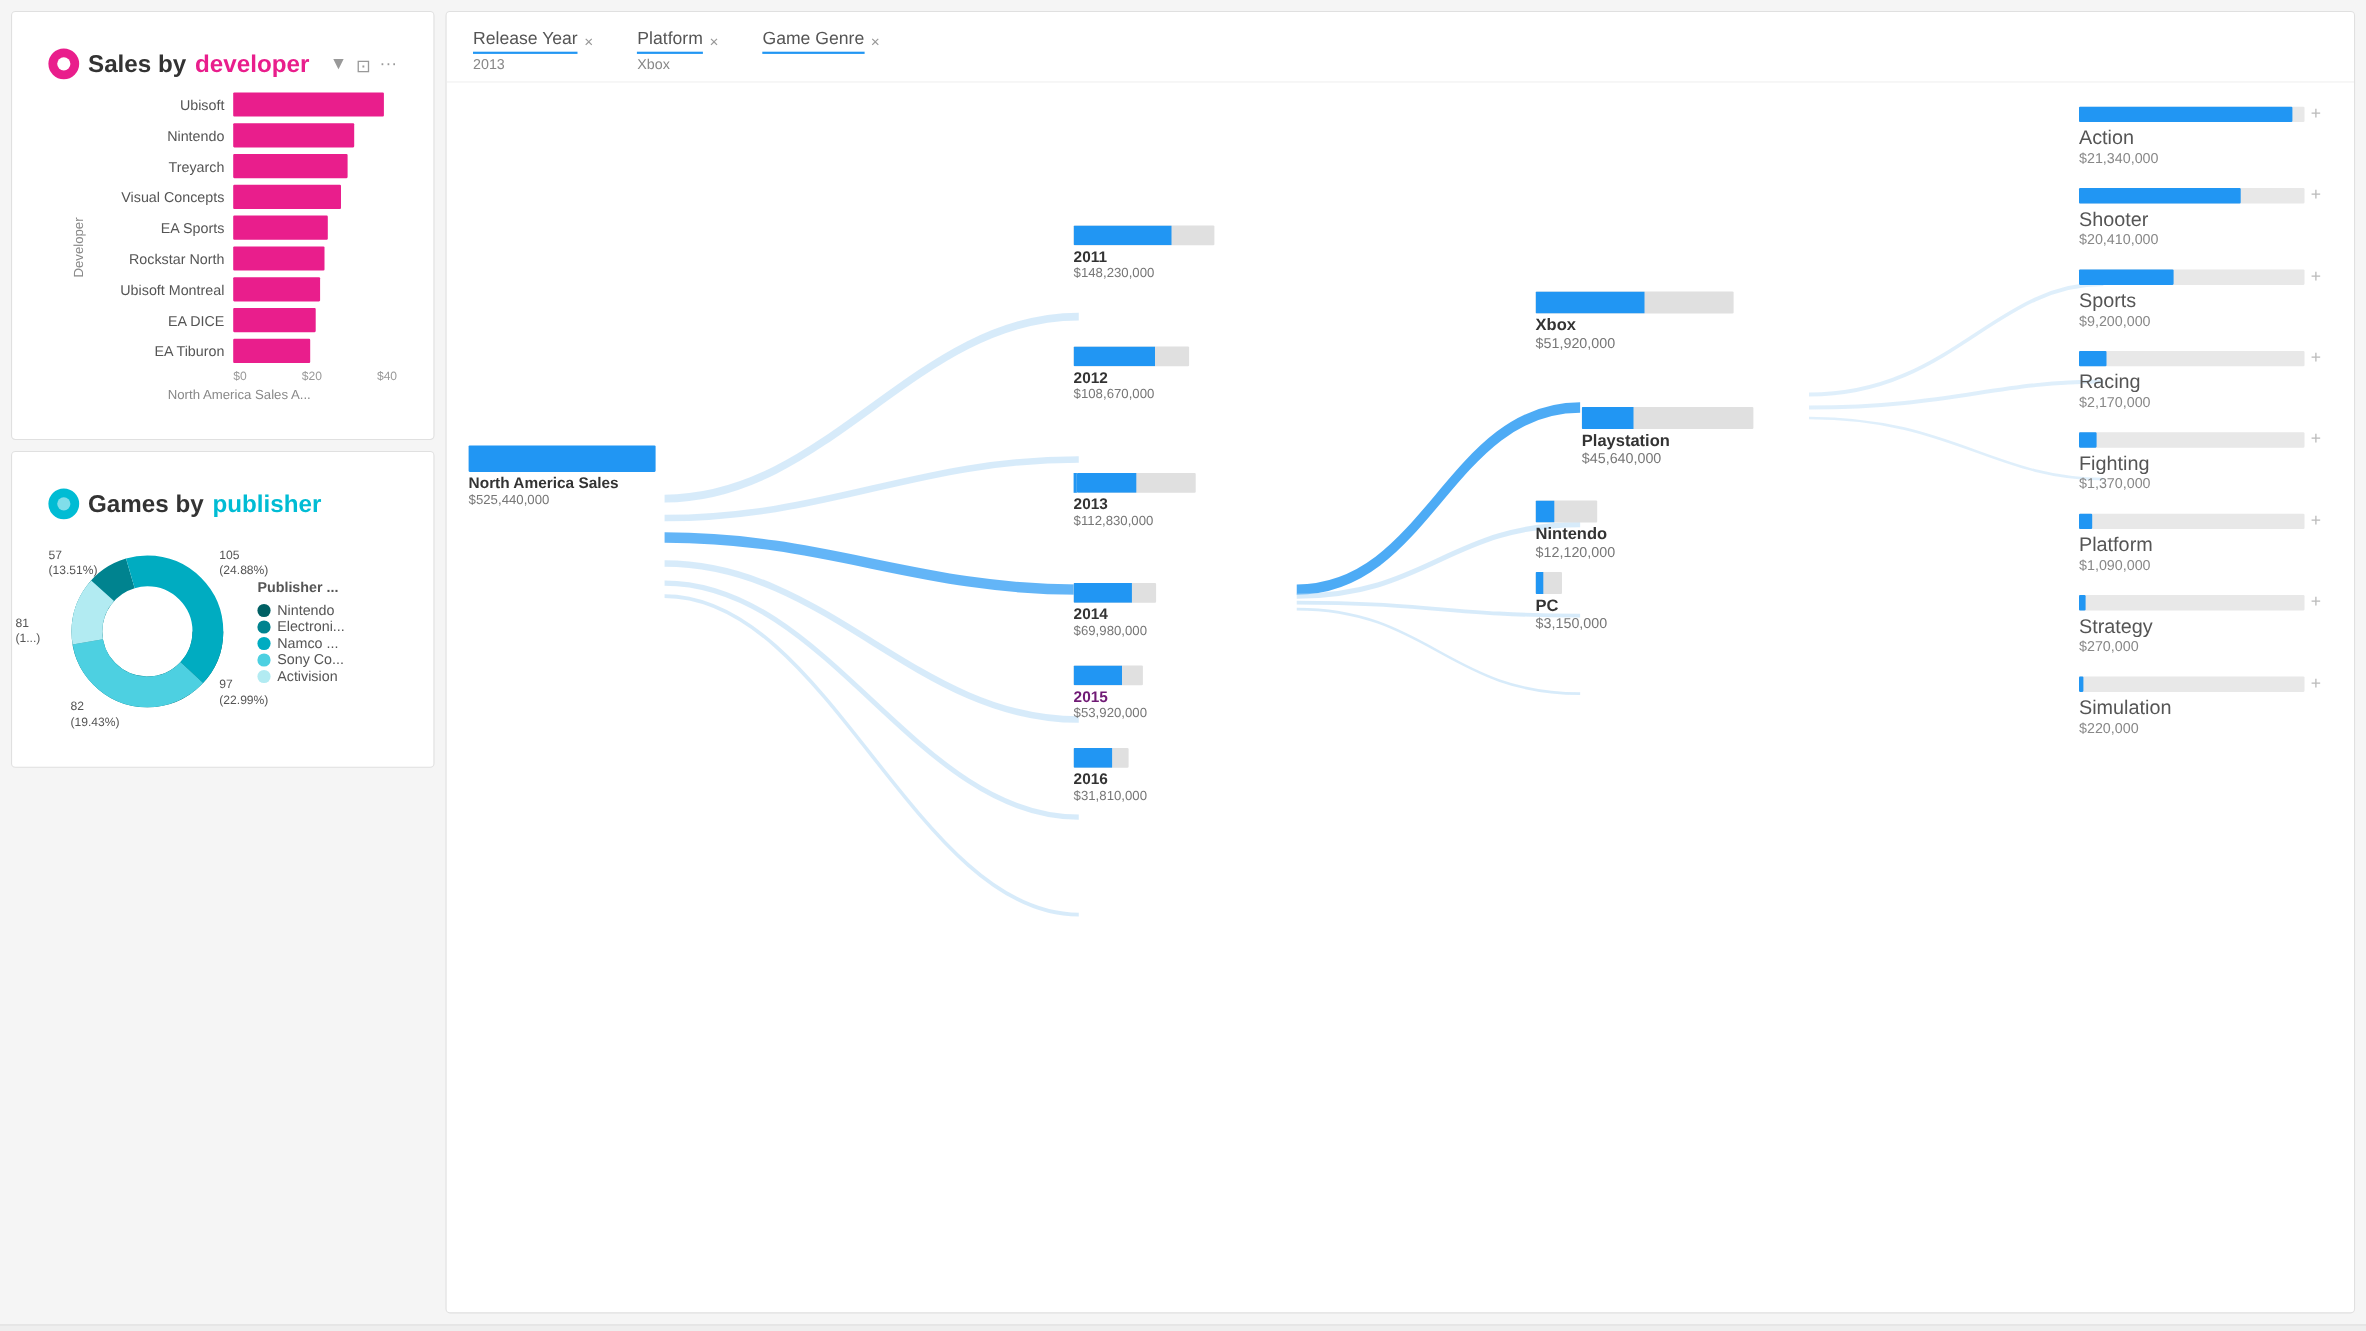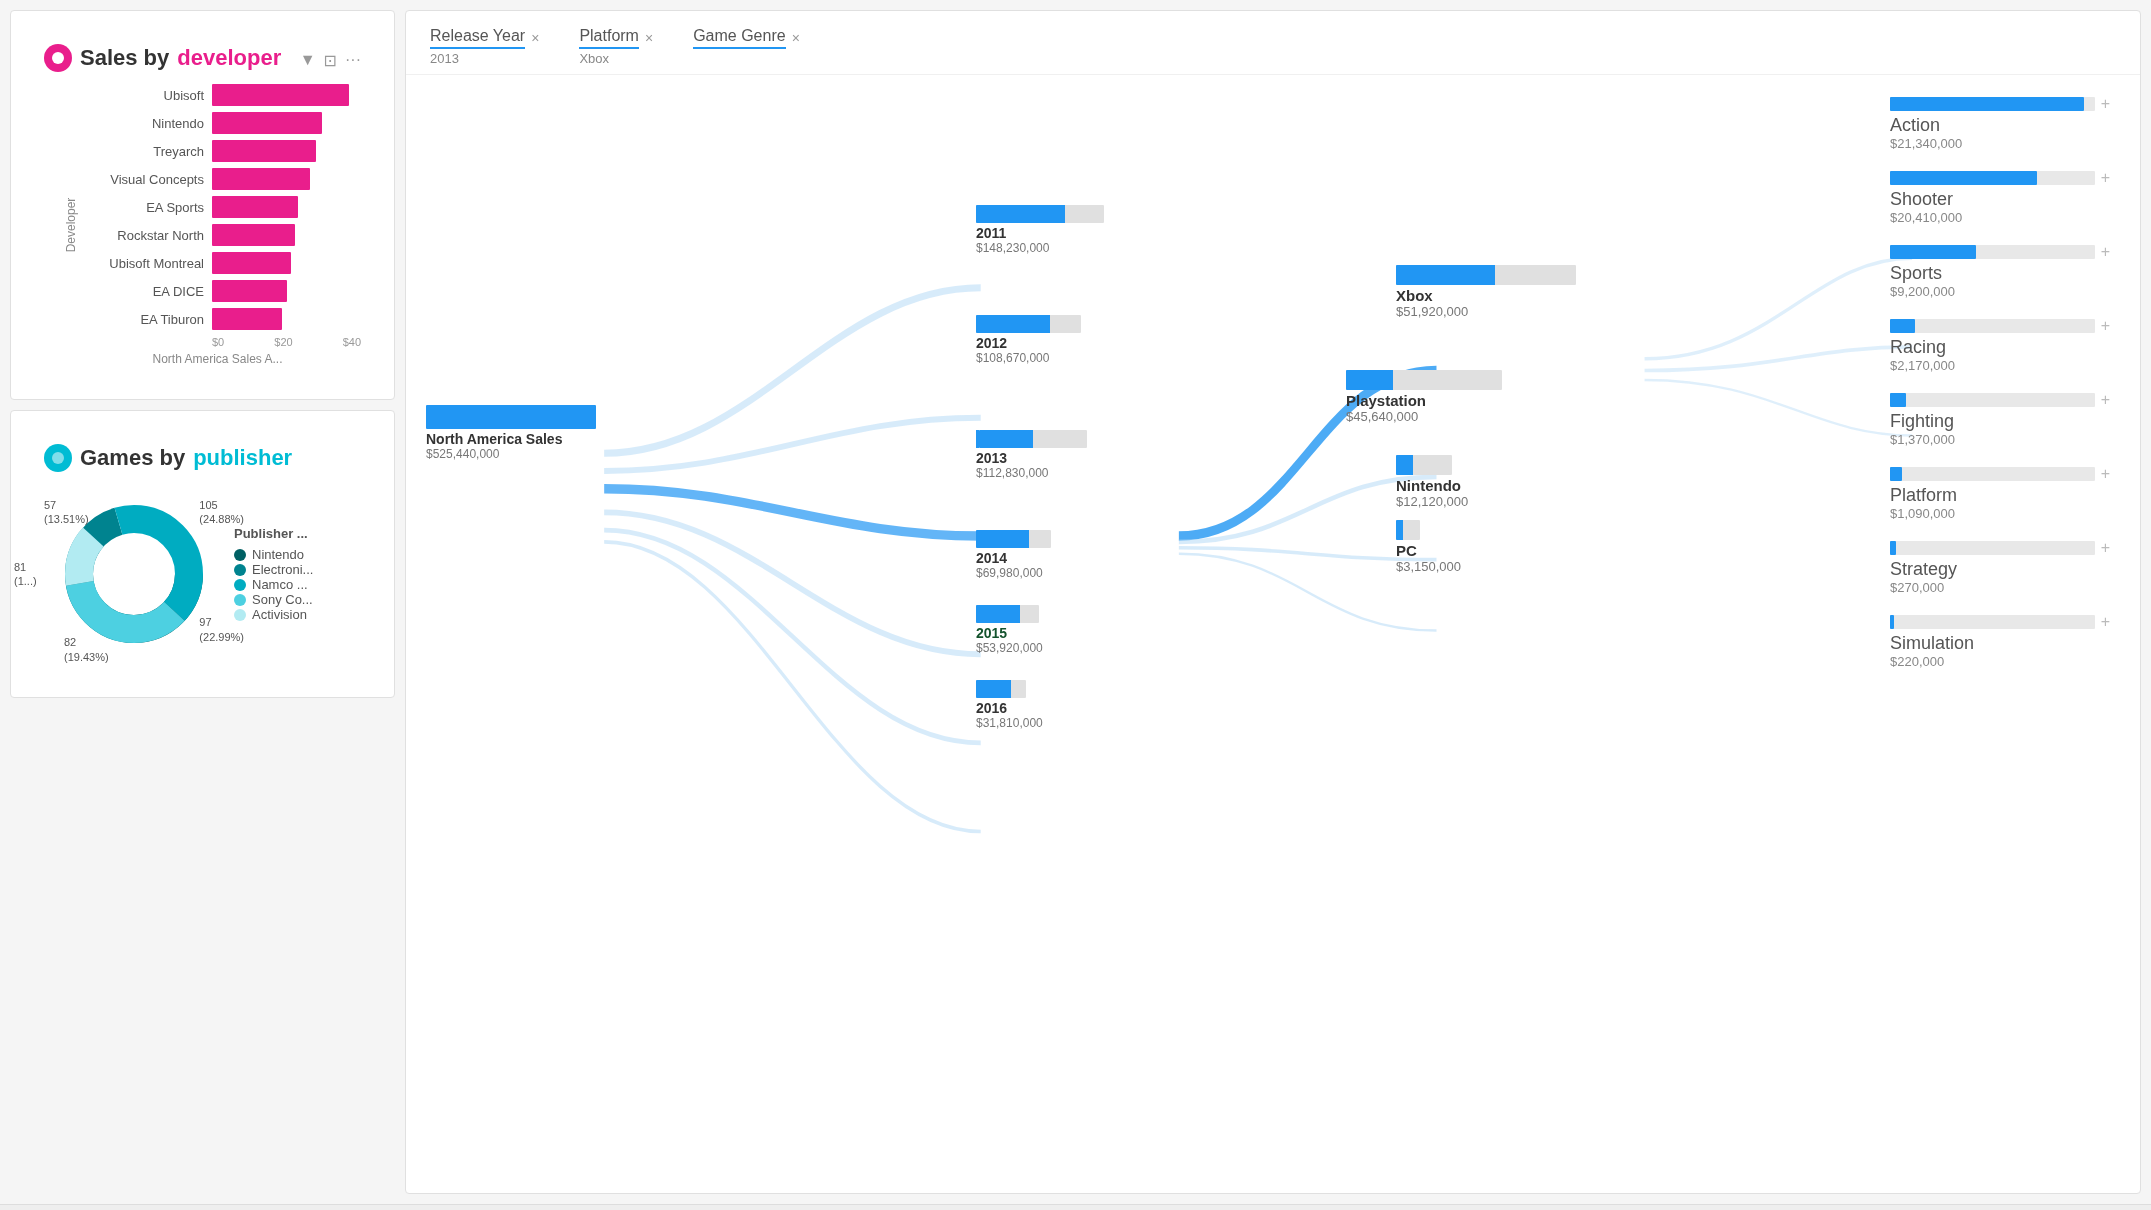--- a/index.html
+++ b/index.html
@@ -529,21 +529,21 @@
     </div>
     <div style="font-size:14px;font-weight:600;color:#333;margin-top:2px;">2014</div>
     <div style="font-size:12px;color:#777;">$69,980,000</div>
   </div>
           <div class="year-node" style="left: 570px; top: 530px; width: 200px;">
     <div style="display:flex;align-items:center;gap:4px;">
       <div style="height:18px;width:63px;background:#e0e0e0;border-radius:1px;position:relative;overflow:hidden;">
         <div style="position:absolute;left:0;top:0;height:100%;width:70%;background:#2196f3;"></div>
       </div>
     </div>
-    <div style="font-size:14px;font-weight:600;color:#14532d;margin-top:2px;">2015</div>
+    <div style="font-size:14px;font-weight:600;color:#701a75;margin-top:2px;">2015</div>
     <div style="font-size:12px;color:#777;">$53,920,000</div>
   </div>
           <div class="year-node" style="left: 570px; top: 605px; width: 200px;">
     <div style="display:flex;align-items:center;gap:4px;">
       <div style="height:18px;width:49.5px;background:#e0e0e0;border-radius:1px;position:relative;overflow:hidden;">
         <div style="position:absolute;left:0;top:0;height:100%;width:70%;background:#2196f3;"></div>
       </div>
     </div>
     <div style="font-size:14px;font-weight:600;color:#333;margin-top:2px;">2016</div>
     <div style="font-size:12px;color:#777;">$31,810,000</div>
@@ -551,21 +551,21 @@
         </div>
 
       <div id="platform-nodes-container">
           <div class="platform-node" style="left: 990px; top: 190px; width: 250px;">
     <div style="height:20px;width:180px;background:#e0e0e0;border-radius:1px;position:relative;overflow:hidden;">
       <div style="position:absolute;left:0;top:0;height:100%;width:55%;background:#2196f3;"></div>
     </div>
     <div style="font-size:15px;font-weight:600;color:#333;margin-top:2px;">Xbox</div>
     <div style="font-size:13px;color:#777;">$51,920,000</div>
   </div>
-          <div class="platform-node" style="left: 940px; top: 295px; width: 250px;">
+          <div class="platform-node" style="left: 1032px; top: 295px; width: 250px;">
     <div style="height:20px;width:156px;background:#e0e0e0;border-radius:1px;position:relative;overflow:hidden;">
       <div style="position:absolute;left:0;top:0;height:100%;width:30%;background:#2196f3;"></div>
     </div>
     <div style="font-size:15px;font-weight:600;color:#333;margin-top:2px;">Playstation</div>
     <div style="font-size:13px;color:#777;">$45,640,000</div>
   </div>
           <div class="platform-node" style="left: 990px; top: 380px; width: 250px;">
     <div style="height:20px;width:56px;background:#e0e0e0;border-radius:1px;position:relative;overflow:hidden;">
       <div style="position:absolute;left:0;top:0;height:100%;width:30%;background:#2196f3;"></div>
     </div>

